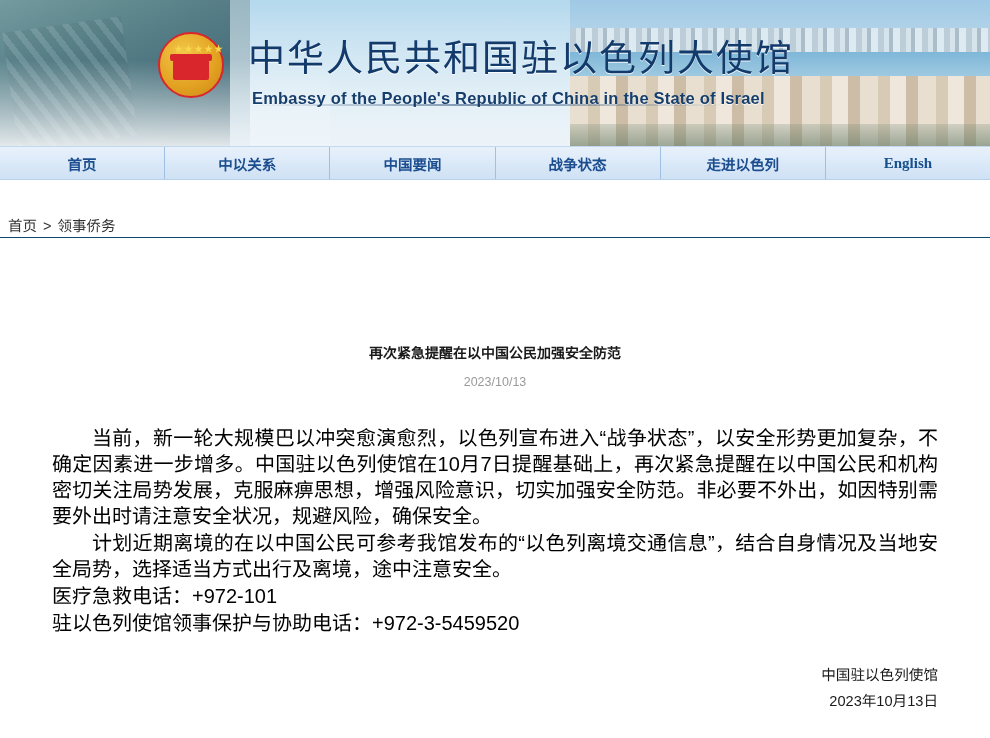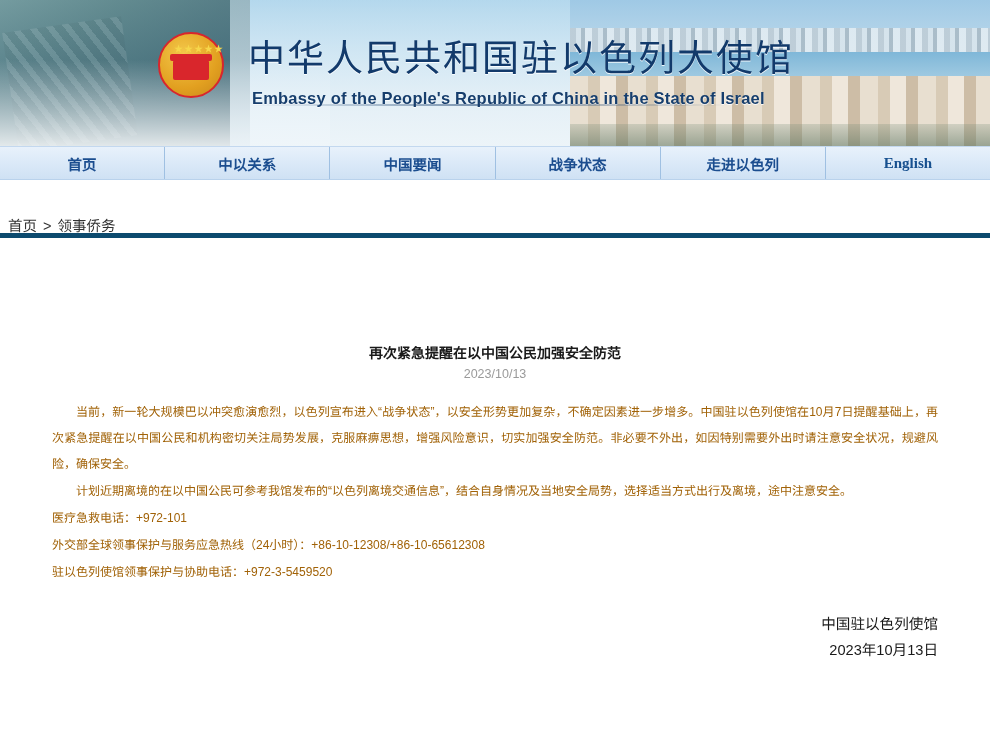--- a/index.html
+++ b/index.html
@@ -199,21 +199,21 @@
   }
   .nav-item:last-child { border-right: none; }
   .nav-item.en { color: #17508f; font-family: "Liberation Serif", serif; font-size: 15px; }
 
   
   .crumb-wrap {
     position: absolute;
     left: 0; top: 180px;
     width: 990px;
     height: 58px;
-    border-bottom: 5px solid #0c4a6e;
+    border-bottom: 1px solid #0c4a6e;
   }
   .crumb {
     position: absolute;
     left: 8px; top: 34px;
     font-size: 14.5px;
     color: #333;
   }
   .crumb a { color: #333; text-decoration: none; }
   .crumb .sep { margin: 0 6px; color: #333; }
 
@@ -225,31 +225,31 @@
   }
   .art-title {
     margin-top: 104px;
     text-align: center;
     font-size: 14px;
     font-weight: bold;
     color: #1a1a1a;
     font-family: "Liberation Sans", sans-serif;
   }
   .art-date {
-    margin-top: 5px;
+    margin-top: 13px;
     text-align: center;
     font-size: 12.5px;
     color: #9a9a9a;
   }
   .art-body {
-    margin: 18px auto 0 auto;
+    margin: 36px auto 0 auto;
     width: 886px;
-    font-size: 12px;
+    font-size: 20px;
     line-height: 26px;
-    color: #a16207;
+    color: #000000;
     text-align: justify;
   }
   .art-body p { margin: 0 0 1px 0; text-indent: 2em; }
   .art-body p.noindent { text-indent: 0; }
   .sign {
     margin: 26px auto 0 auto;
     width: 886px;
     text-align: right;
     font-size: 14.6px;
     line-height: 26px;
@@ -298,21 +298,20 @@
   </div>
 
   <div class="article">
     <div class="art-title">再次紧急提醒在以中国公民加强安全防范</div>
     <div class="art-date">2023/10/13</div>
 
     <div class="art-body">
       <p>当前，新一轮大规模巴以冲突愈演愈烈，以色列宣布进入“战争状态”，以安全形势更加复杂，不确定因素进一步增多。中国驻以色列使馆在10月7日提醒基础上，再次紧急提醒在以中国公民和机构密切关注局势发展，克服麻痹思想，增强风险意识，切实加强安全防范。非必要不外出，如因特别需要外出时请注意安全状况，规避风险，确保安全。</p>
       <p>计划近期离境的在以中国公民可参考我馆发布的“以色列离境交通信息”，结合自身情况及当地安全局势，选择适当方式出行及离境，途中注意安全。</p>
       <p class="noindent">医疗急救电话：+972-101</p>
-      <p class="noindent">外交部全球领事保护与服务应急热线（24小时）：+86-10-12308/+86-10-65612308</p>
       <p class="noindent">驻以色列使馆领事保护与协助电话：+972-3-5459520</p>
     </div>
 
     <div class="sign">
       <div>中国驻以色列使馆</div>
       <div>2023年10月13日</div>
     </div>
   </div>
 
 </div>

